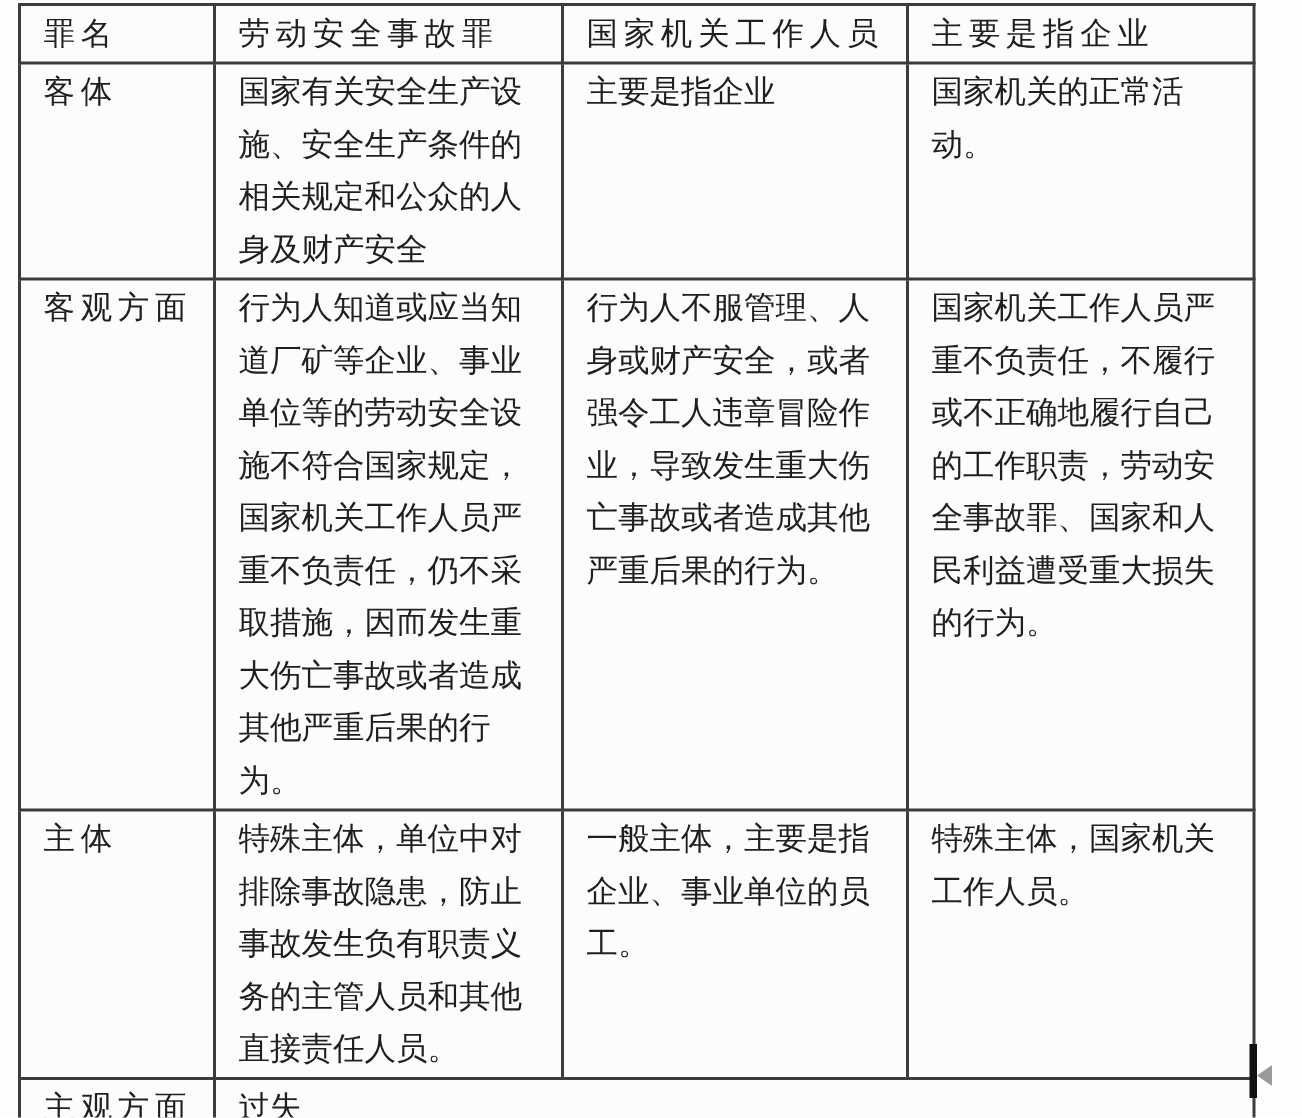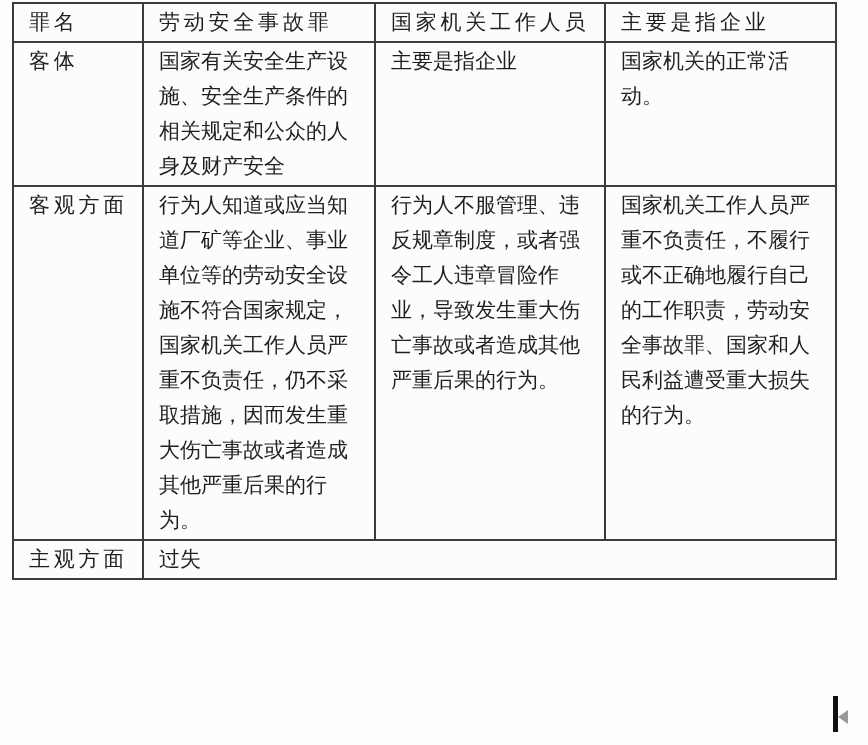--- a/index.html
+++ b/index.html
@@ -102,24 +102,30 @@
     <tr class="row-object">
       <td class="label-cell">客体</td>
       <td class="cell-body">国家有关安全生产设施、安全生产条件的相关规定和公众的人身及财产安全</td>
       <td class="cell-body">主要是指企业</td>
       <td class="cell-body">国家机关的正常活动。</td>
     </tr>
 
     <tr class="row-objective">
       <td class="label-cell">客观方面</td>
       <td class="cell-body">行为人知道或应当知道厂矿等企业、事业单位等的劳动安全设施不符合国家规定，国家机关工作人员严重不负责任，仍不采取措施，因而发生重大伤亡事故或者造成其他严重后果的行为。</td>
-      <td class="cell-body">行为人不服管理、违反规章制度，或者强令工人违章冒险作业，导致发生重大伤亡事故或者造成其他严重后果的行为。</td>
+      <td class="cell-body">行为人不服管理、人身或财产安全，或者强令工人违章冒险作业，导致发生重大伤亡事故或者造成其他严重后果的行为。</td>
       <td class="cell-body">国家机关工作人员严重不负责任，不履行或不正确地履行自己的工作职责，劳动安全事故罪、国家和人民利益遭受重大损失的行为。</td>
     </tr>
 
+    <tr class="row-subject">
+      <td class="label-cell">主体</td>
+      <td class="cell-body">特殊主体，单位中对排除事故隐患，防止事故发生负有职责义务的主管人员和其他直接责任人员。</td>
+      <td class="cell-body">一般主体，主要是指企业、事业单位的员工。</td>
+      <td class="cell-body">特殊主体，国家机关工作人员。</td>
+    </tr>
 
     <tr class="row-mental">
       <td class="label-cell">主观方面</td>
       <td class="cell-body" colspan="3">过失</td>
     </tr>
   </tbody>
     </table>
 
   <div class="edge-bar"></div>
   <div class="cursor-artifact"></div>

